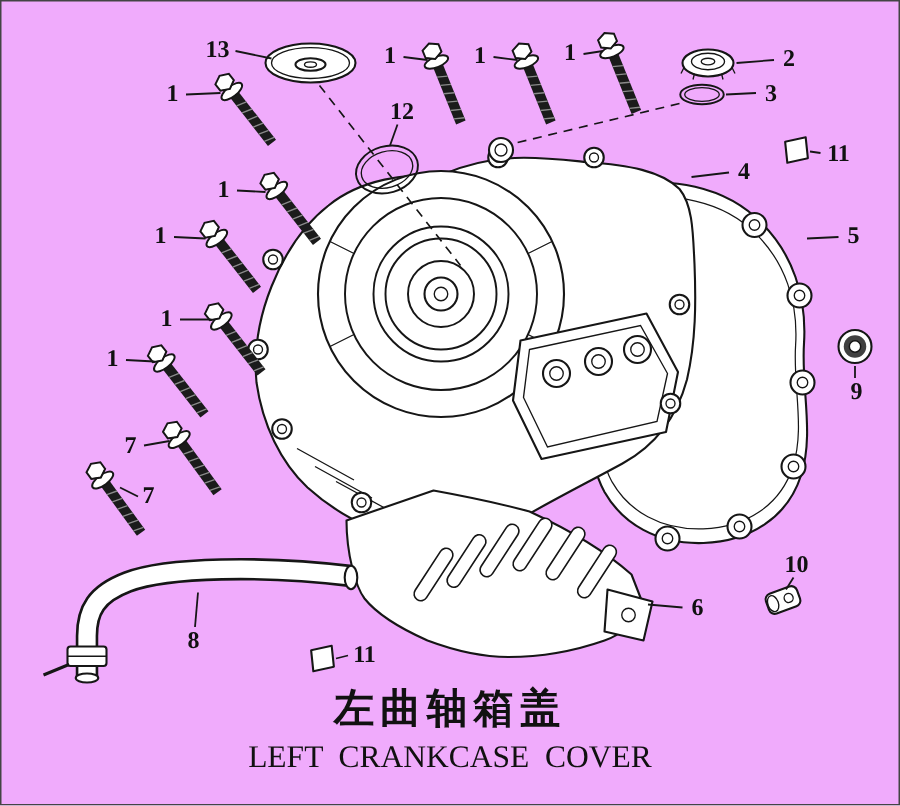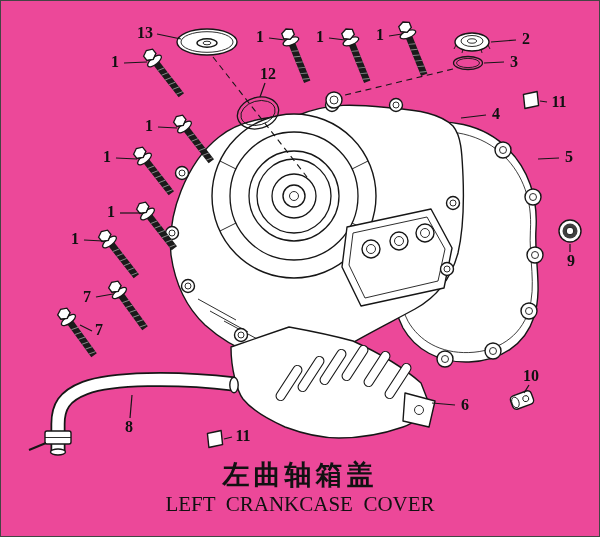--- a/index.html
+++ b/index.html
@@ -1,34 +1,34 @@
 <!DOCTYPE html>
 <html><head>
 <meta charset="utf-8">
 <style>
   * { margin:0; padding:0; box-sizing:border-box; }
   html,body { background:#ffffff; }
   .stage {
     position:relative; width:600px; height:537px;
-    background:#ec4899; border:1px solid #444; overflow:hidden;
+    background:#f0abfc; border:1px solid #444; overflow:hidden;
     font-family:"Liberation Serif","DejaVu Serif",serif;
   }
   .art { position:absolute; top:0; left:0; }
   .fw   { fill:#ffffff; stroke:#161616; stroke-width:1.4; stroke-linejoin:round; }
   .ln   { fill:none; stroke:#161616; stroke-width:1.3; stroke-linecap:round; stroke-linejoin:round; }
   .thin { fill:none; stroke:#161616; stroke-width:0.9; }
   .lead { stroke:#161616; stroke-width:1.2; }
   .dash { fill:none; stroke:#161616; stroke-width:1.1; stroke-dasharray:6 4.5; }
   .slot { fill:#ffffff; stroke:#161616; stroke-width:1.1; }
   .clabel {
     font-family:"Liberation Serif","DejaVu Serif",serif;
     font-size:16px; font-weight:bold; fill:#111; text-anchor:middle;
   }
   .title-block { position:absolute; left:0; width:100%; top:458px; text-align:center; color:#111; }
-  .title-cn { font-size:27px; font-weight:700; letter-spacing:4px; line-height:32px; }
+  .title-cn { font-size:27px; font-weight:700; letter-spacing:4px; line-height:32px;font-family:Liberation Mono, monospace; }
   .title-en { font-size:21px; font-weight:400; white-space:pre; line-height:26px; }
 </style>
 </head>
 <body>
 
 <div class="stage">
   <svg class="art" width="600" height="537" viewBox="0 0 600 537" xmlns="http://www.w3.org/2000/svg" xmlns:xlink="http://www.w3.org/1999/xlink">
 
     <defs>
       <g id="bolt">

